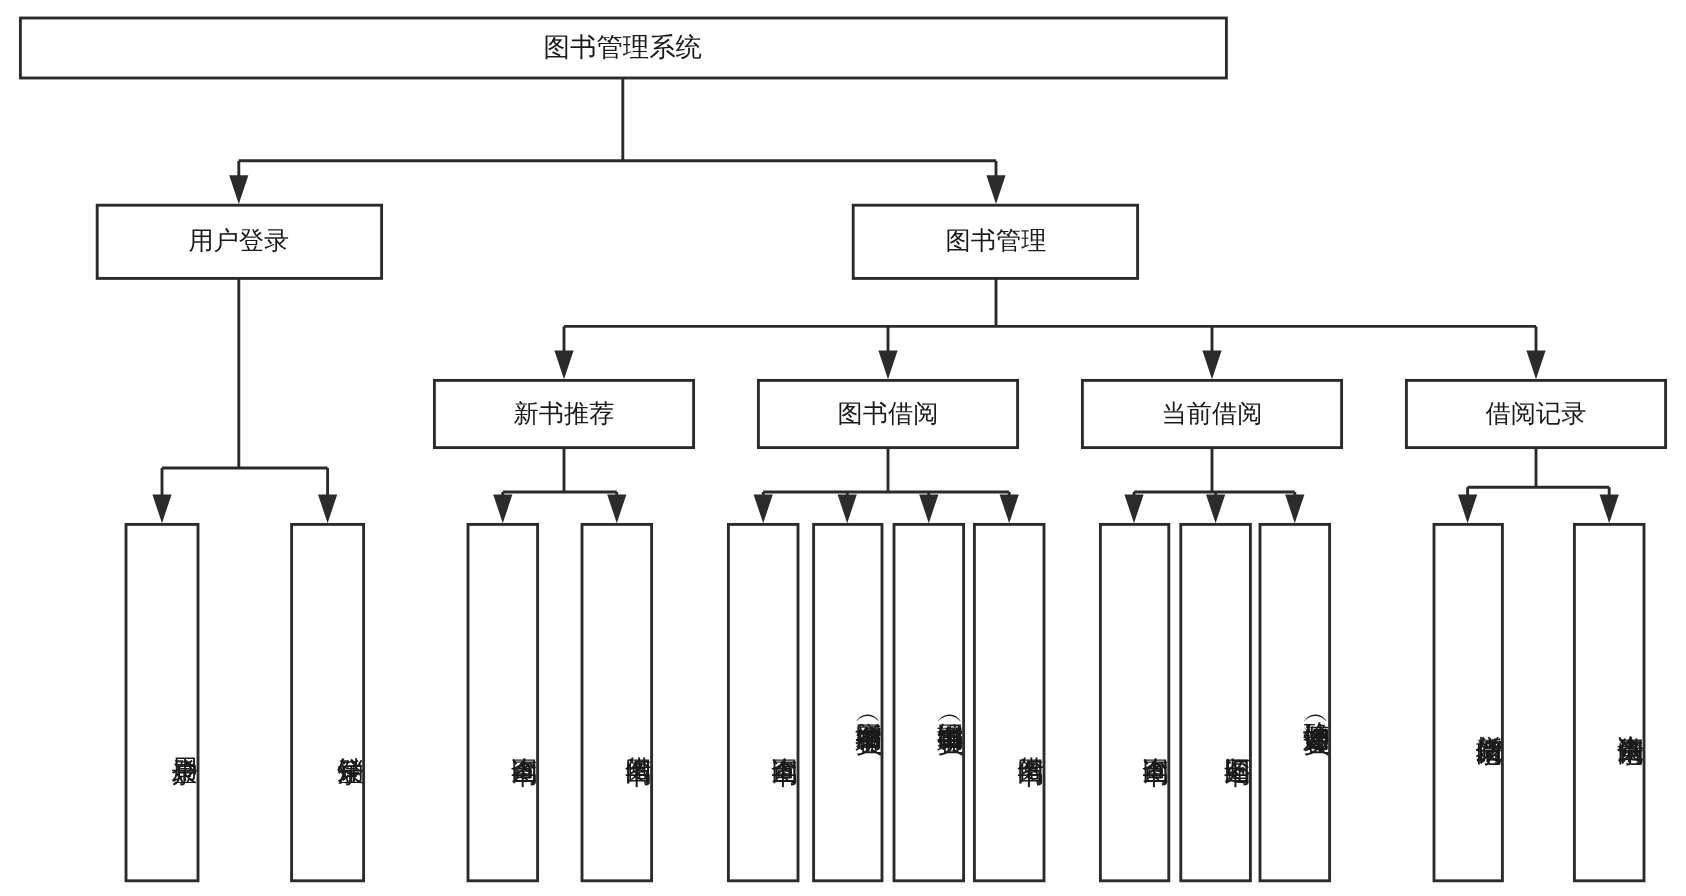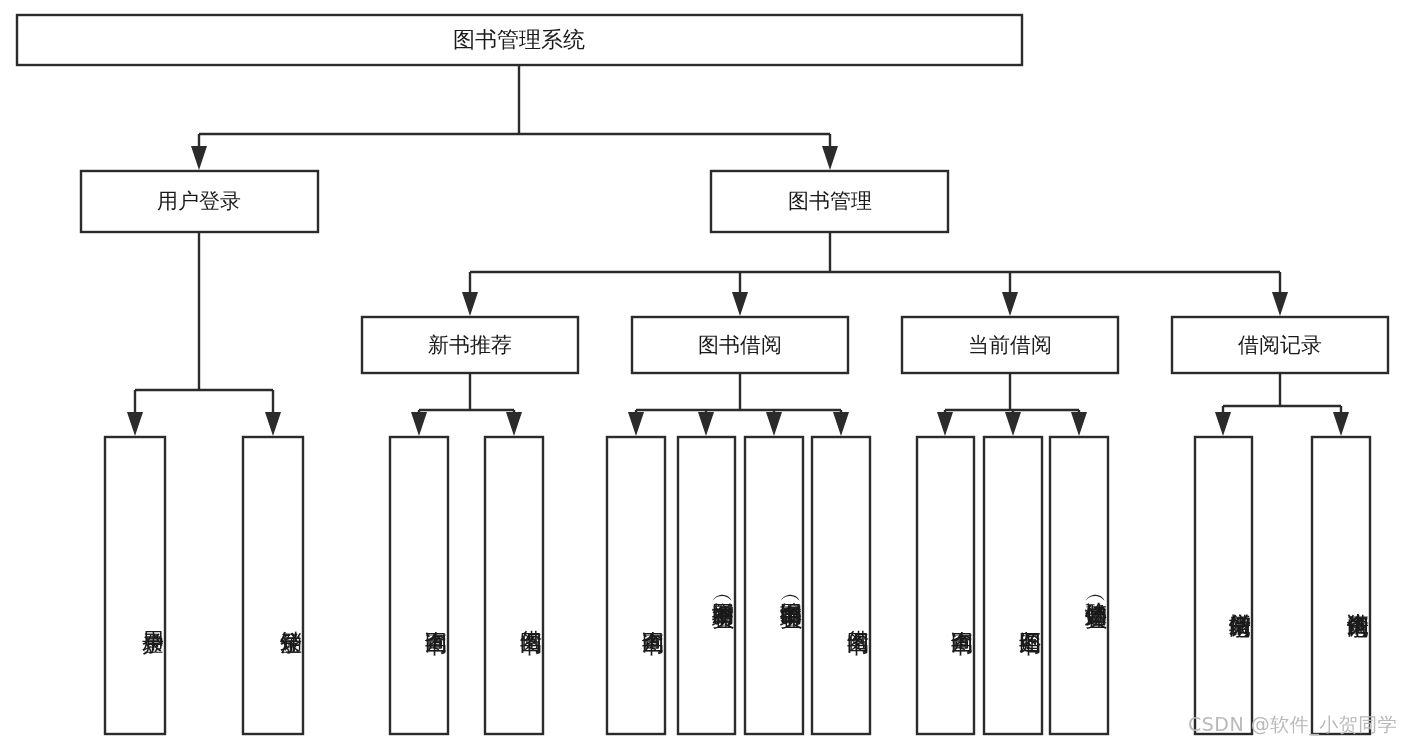--- a/index.html
+++ b/index.html
@@ -225,15 +225,14 @@
   <div class="vlabel" style="left:745px; top:443px; width:58px; height:290px;">编辑图书（管理员）</div>
   <div class="vlabel" style="left:812px; top:495px; width:58px; height:240px;">借阅图书</div>
 
   <div class="vlabel" style="left:917px; top:495px; width:57px; height:240px;">查询图书</div>
   <div class="vlabel" style="left:984px; top:495px; width:58px; height:240px;">归还图书</div>
   <div class="vlabel" style="left:1050px; top:443px; width:58px; height:290px;">确认归还（管理员）</div>
 
   <div class="vlabel" style="left:1195px; top:460px; width:57px; height:275px;">新增借阅记录</div>
   <div class="vlabel" style="left:1312px; top:460px; width:58px; height:275px;">查询借阅记录</div>
 
-  <div class="watermark">CSDN @软件_小贺同学</div>
 
 </div>
 
 </body></html>

